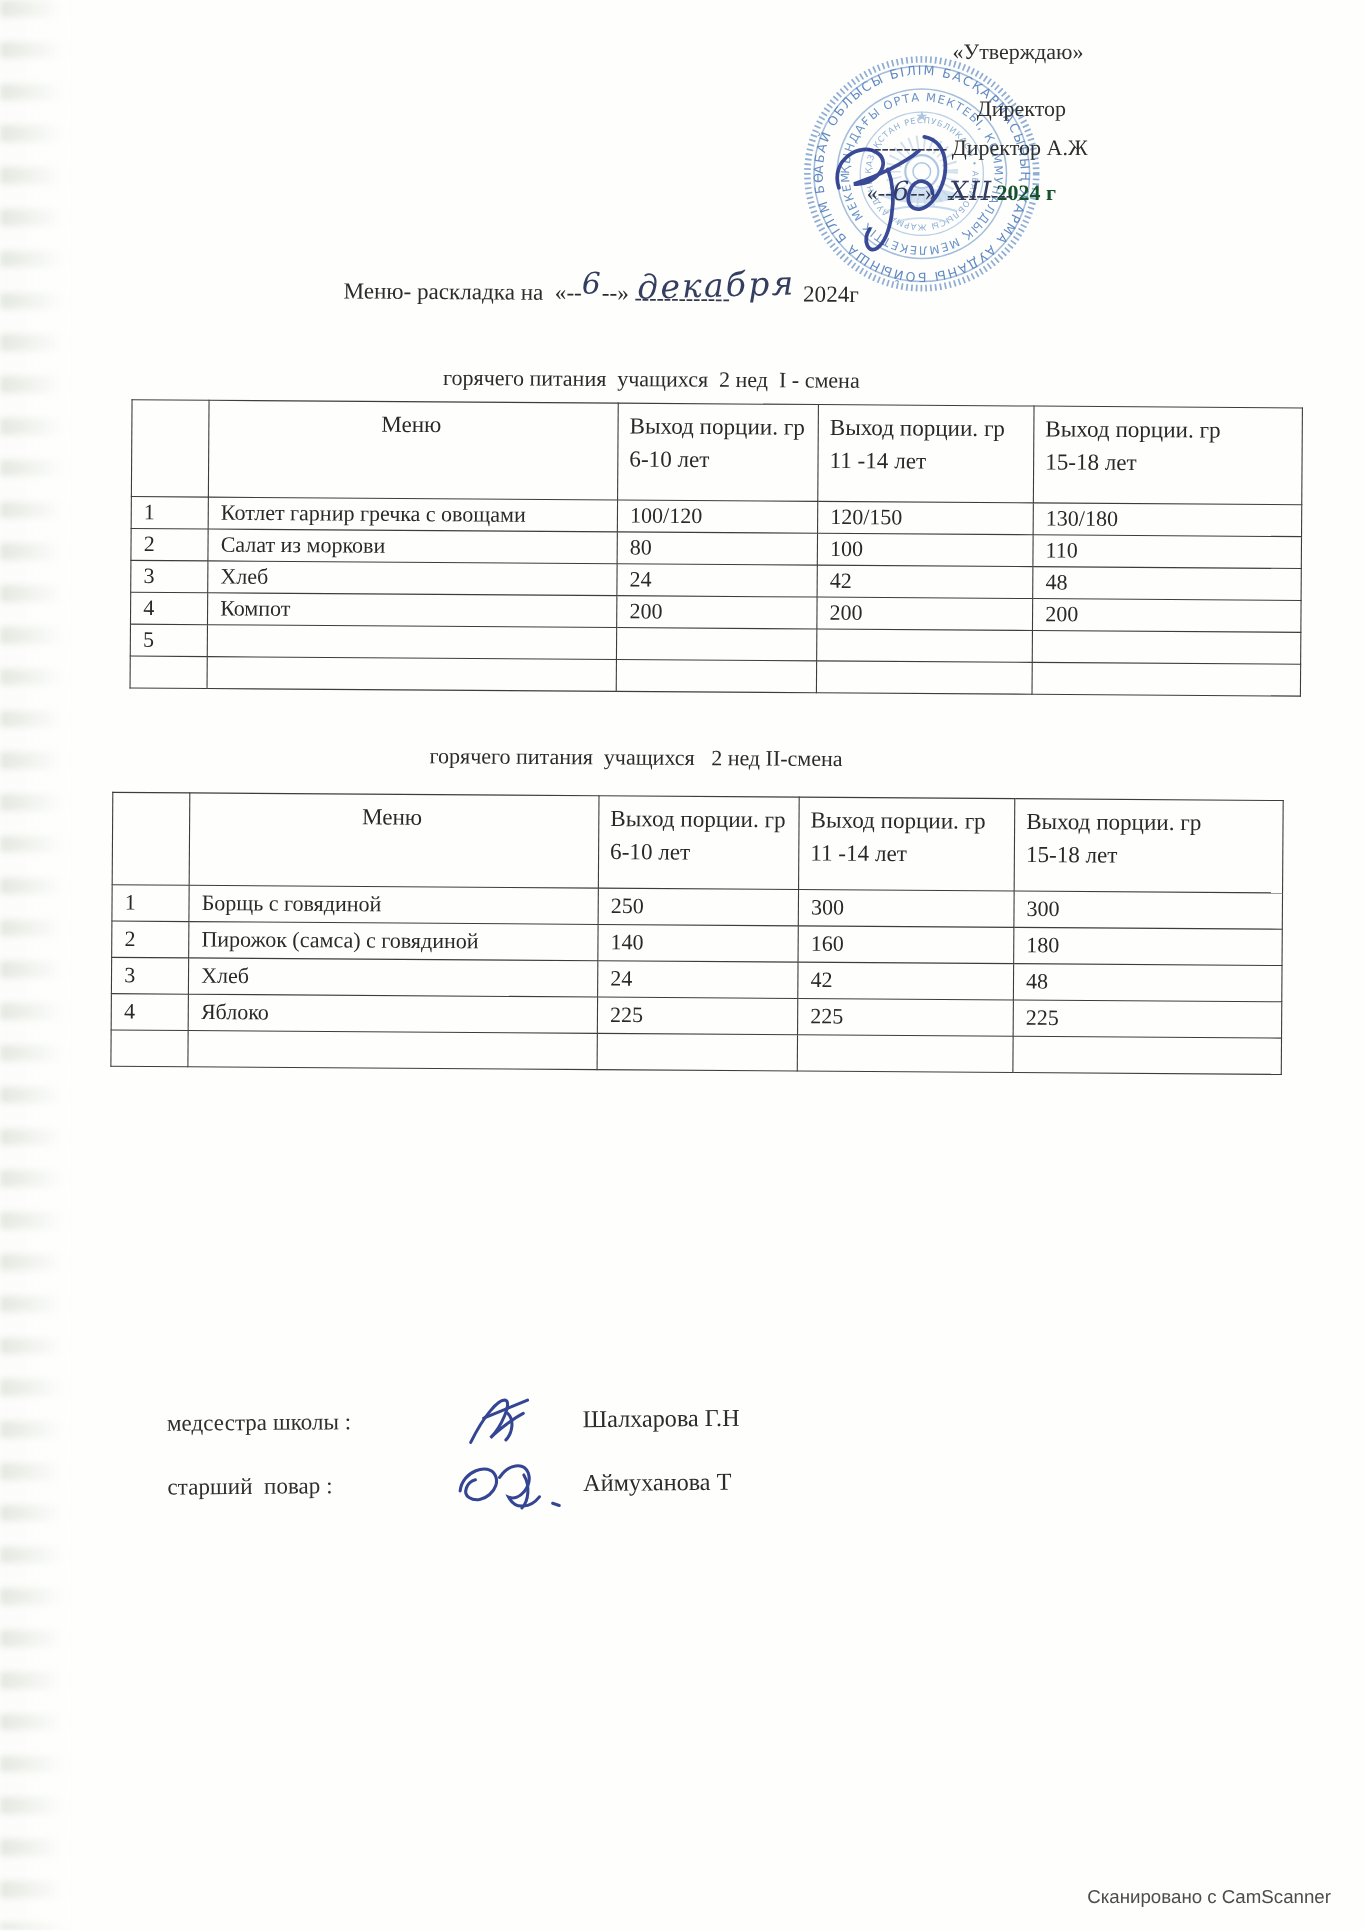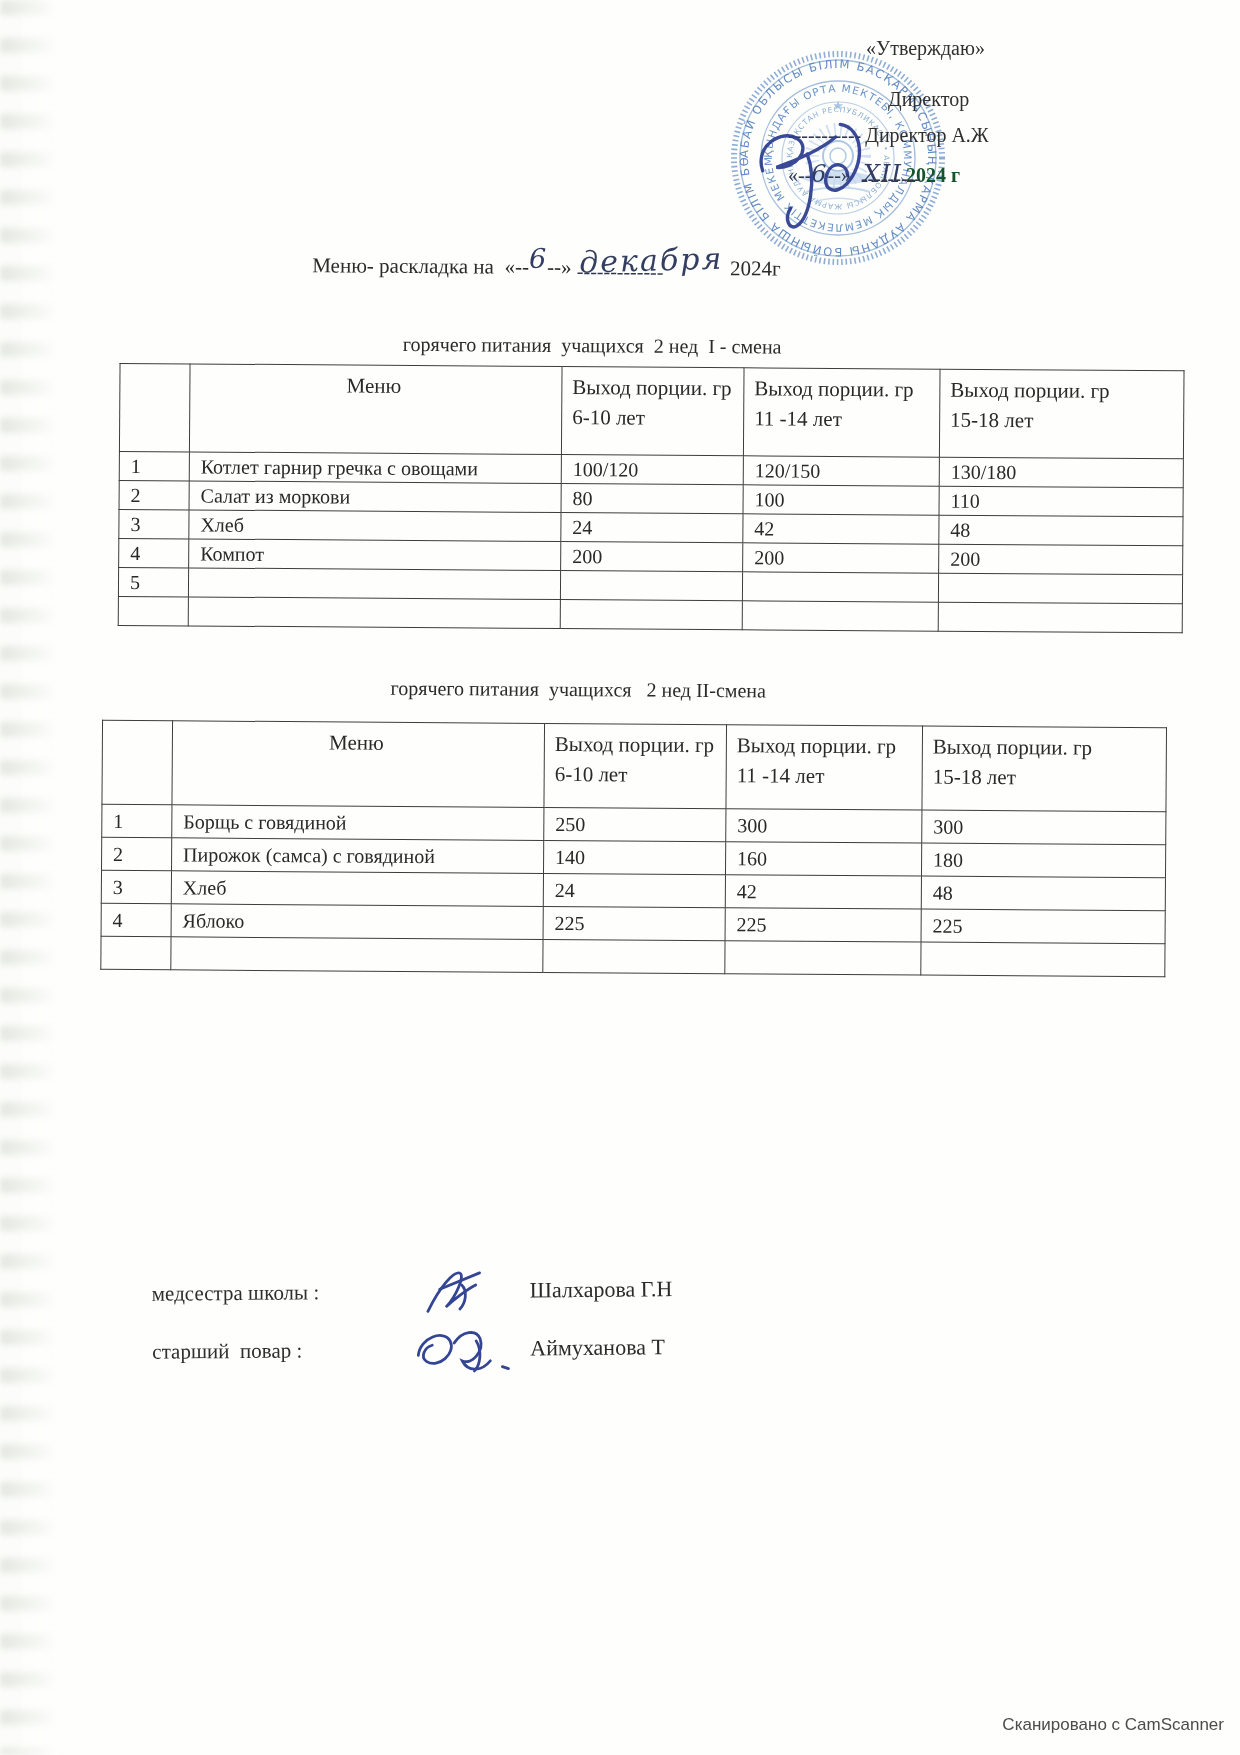--- a/index.html
+++ b/index.html
@@ -71,21 +71,21 @@
   .t1 tbody tr{height:29px;} .t2 tbody tr{height:33px;}
   
   .signatures{position:absolute;left:152px;top:1262px;width:620px;transform:rotate(-0.5deg);}
   .sig-row{display:flex;align-items:center;height:58px;}
   .sig-label{width:258px;font-size:21px;color:#2e2e2e;white-space:pre;}
   .sig-draw{width:120px;height:56px;position:relative;}
   .sig-draw svg{position:absolute;left:0;top:0;}
   .sig-name{font-size:22px;color:#2b2b2b;white-space:pre;}
   
   .scanner-note{
-    position:absolute;right:16px;bottom:20px;
+    position:absolute;right:30px;bottom:20px;
     font-family:"Liberation Sans","DejaVu Sans",sans-serif;
     font-size:17px;color:#4c4c4c;
   }
 </style>
 </head>
 <body>
 
 <div class="page">
 
   <div class="edge-artifact"></div>

